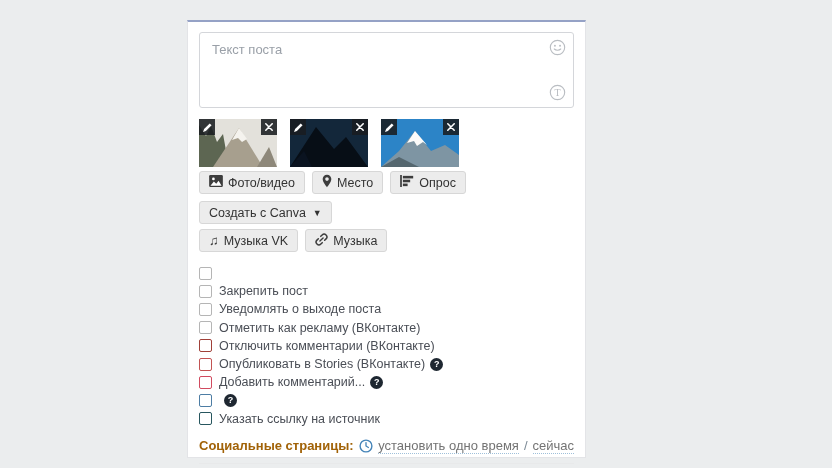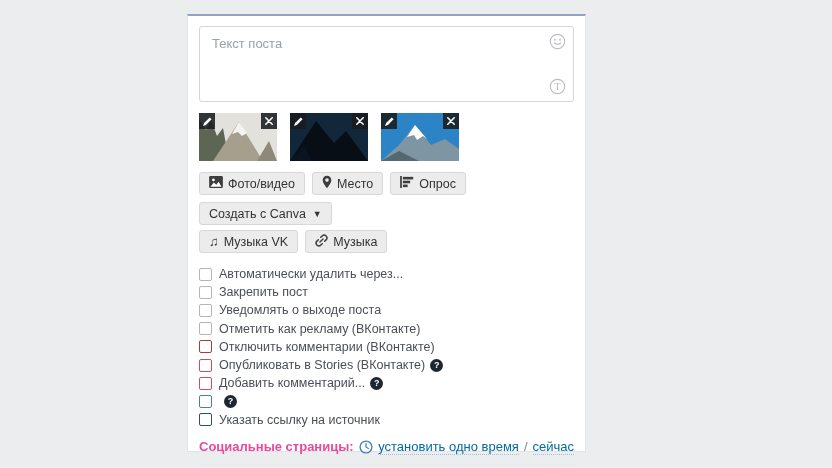--- a/index.html
+++ b/index.html
@@ -2,21 +2,21 @@
 <html><head>
 <meta charset="utf-8">
 <style>
   * { box-sizing: border-box; }
   html,body { margin:0; padding:0; }
   body {
     width:832px; height:468px; overflow:hidden; position:relative;
     background:#ebedee; font-family:"Liberation Sans", sans-serif; font-size:13px; color:#4a4e56;
   }
   .panel {
-    position:absolute; left:187px; top:14px; width:399px; height:438px;
+    position:absolute; left:187px; top:20px; width:399px; height:438px;
     background:#fff; border:1px solid #e3e4e7; border-top:2px solid #95a2c6;
     padding:10px 11px 0 11px;
   }
   
   .textarea {
     position:relative; width:100%; height:76px;
     border:1px solid #d4d6da; border-radius:3px; background:#fff; cursor:text;
   }
   .placeholder { position:absolute; left:12px; top:9px; color:#9aa0a8; font-size:13px; }
   .ta-icon { position:absolute; right:7px; width:17px; height:17px; cursor:pointer; }
@@ -26,21 +26,21 @@
   .thumbs { display:flex; gap:13px; margin-top:11px; }
   .thumb { position:relative; width:78px; height:48px; overflow:hidden; background:#ccc; }
   .thumb svg.photo { display:block; width:78px; height:48px; }
   .badge {
     position:absolute; top:0; width:16px; height:16px; background:rgba(25,28,32,.88);
     display:flex; align-items:center; justify-content:center; cursor:pointer;
   }
   .badge.edit { left:0; }
   .badge.del  { right:0; }
   
-  .toolbar { display:flex; gap:7px; margin-top:11px; flex-wrap:wrap; }
+  .toolbar { display:flex; gap:7px; margin-top:4px; flex-wrap:wrap; }
   .toolbar.second { margin-top:5px; }
   .tb-btn {
     display:inline-flex; align-items:center; gap:5px; height:23px; padding:0 9px;
     background:#ececec; border:1px solid #d7d7d7; border-radius:3px;
     font-size:12.5px; color:#333; cursor:pointer; white-space:nowrap;
   }
   .tb-btn .glyph { font-size:13px; line-height:1; }
   .tb-btn .caret { font-size:9px; color:#333; margin-left:2px; }
   
   .options { margin-top:12px; }
@@ -50,23 +50,23 @@
     background:#fff; margin-right:7px; flex:0 0 auto;
   }
   .opt .lbl { font-size:12.5px; color:#4a4e56; }
   .help {
     width:13px; height:13px; margin-left:5px; border-radius:50%;
     background:#1e2731; color:#fff; font-size:9px; font-weight:bold;
     text-align:center; line-height:13px; flex:0 0 auto;
   }
   
   .social-row { display:flex; justify-content:space-between; align-items:center; margin-top:10px; }
-  .social-row .head { font-weight:bold; color:#ec4899; font-size:13px;text-align:center; }
+  .social-row .head { font-weight:bold; color:#a16207; font-size:13px;text-align:center; }
   .sched { display:flex; align-items:center; gap:5px; color:#4584b8; font-size:13px; }
-  .sched a { color:#0369a1; text-decoration:none; border-bottom:1px dotted #9fc0da; cursor:pointer; }
+  .sched a { color:#737373; text-decoration:none; border-bottom:1px dotted #9fc0da; cursor:pointer; }
   .sched .slash { color:#7a8894; }
   .divider { border-top:1px solid #e8e9ea; margin-top:9px; }
 </style>
 </head>
 <body>
 
 <div class="panel">
 
   <div class="textarea">
     <span class="placeholder">Текст поста</span>
@@ -184,21 +184,20 @@
             <path d="M6.2 3.6l1.5-1.5a2.9 2.9 0 0 1 4.2 4.2l-1.5 1.5" fill="none" stroke="#3d3d3d" stroke-width="1.6" stroke-linecap="round"></path>
             <path d="M7.8 10.4l-1.5 1.5a2.9 2.9 0 0 1-4.2-4.2l1.5-1.5" fill="none" stroke="#3d3d3d" stroke-width="1.6" stroke-linecap="round"></path>
           </svg></span>
         <span>Музыка</span>
       </button>
     </div>
 
   <div class="options" id="options">
       <div class="opt">
         <span class="cbx" style="border-color:#b5b5b5"></span>
-        <span class="lbl">Автоматически удалить через...</span>
       </div>
       <div class="opt">
         <span class="cbx" style="border-color:#b5b5b5"></span>
         <span class="lbl">Закрепить пост</span>
       </div>
       <div class="opt">
         <span class="cbx" style="border-color:#b5b5b5"></span>
         <span class="lbl">Уведомлять о выходе поста</span>
       </div>
       <div class="opt">

